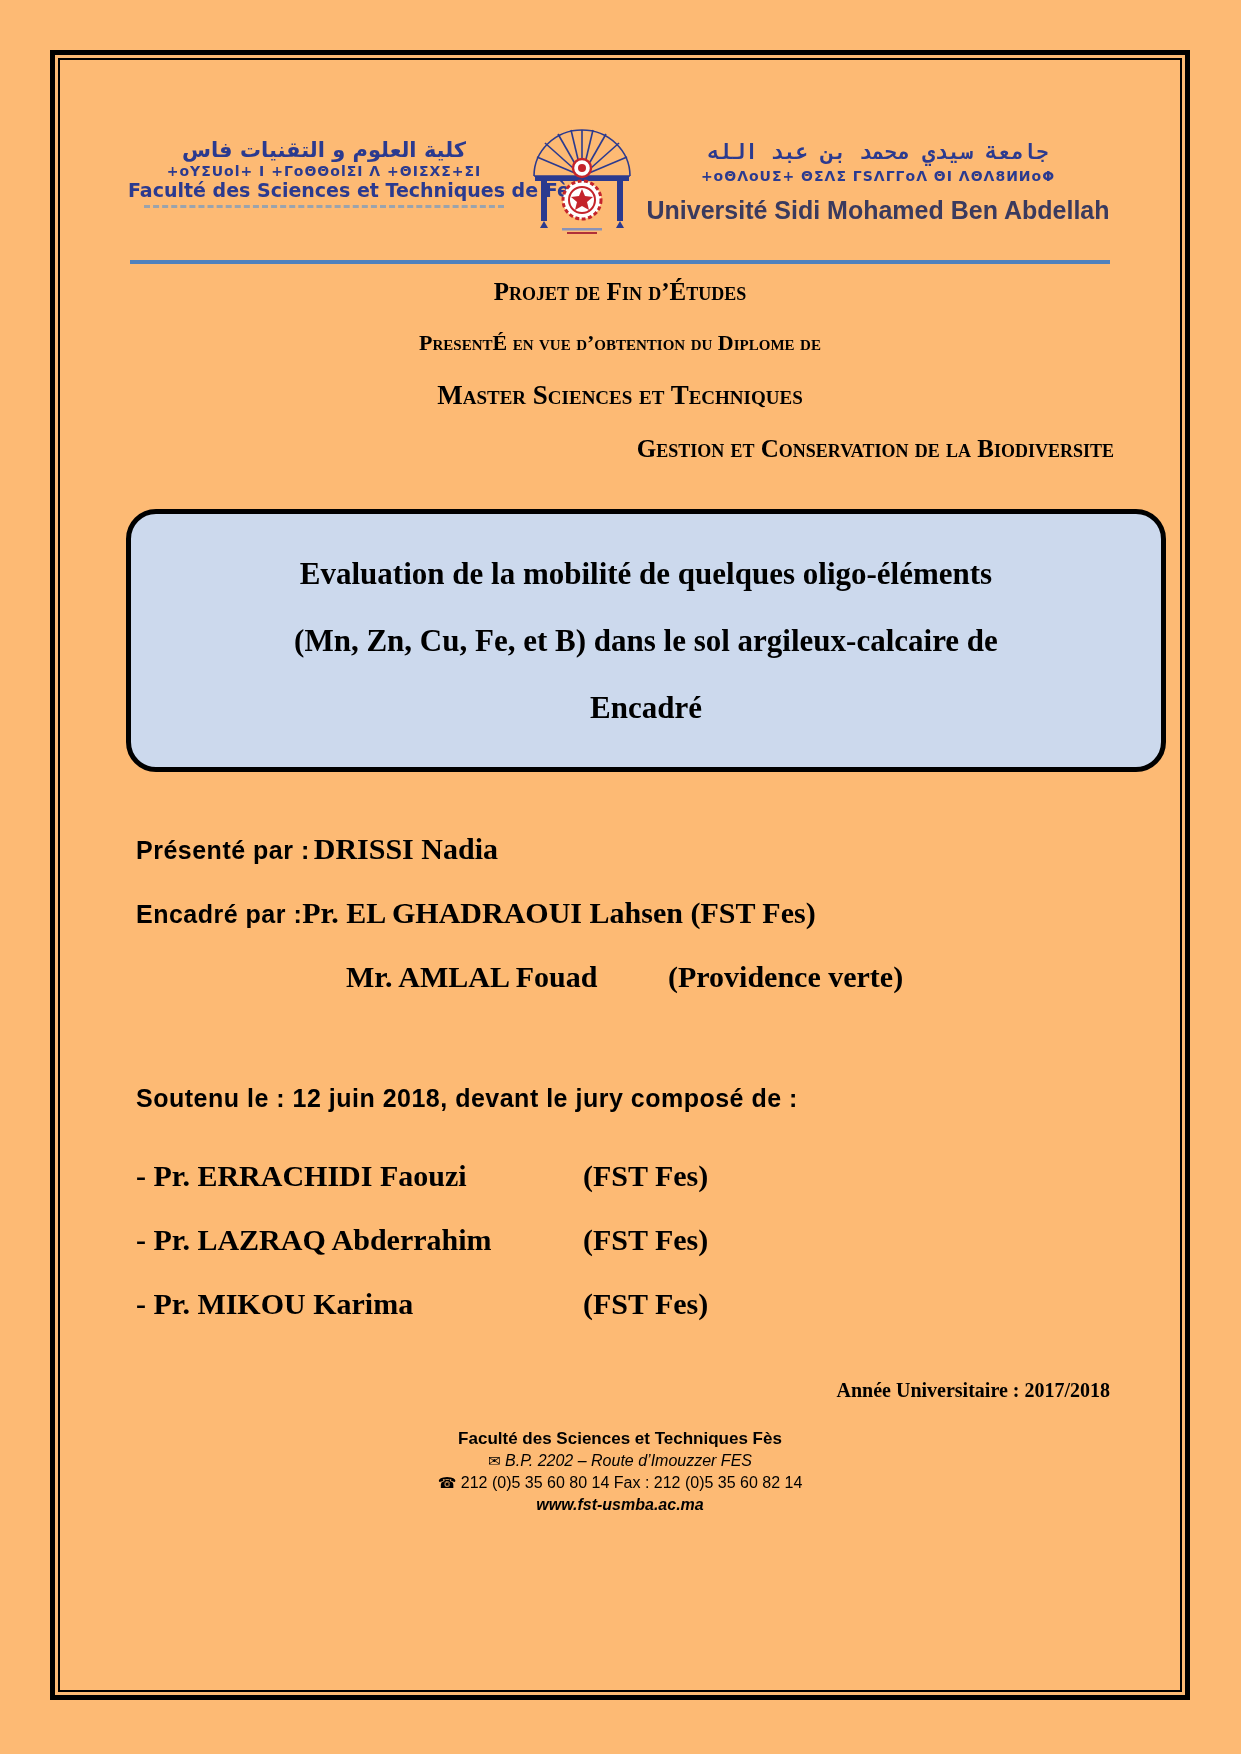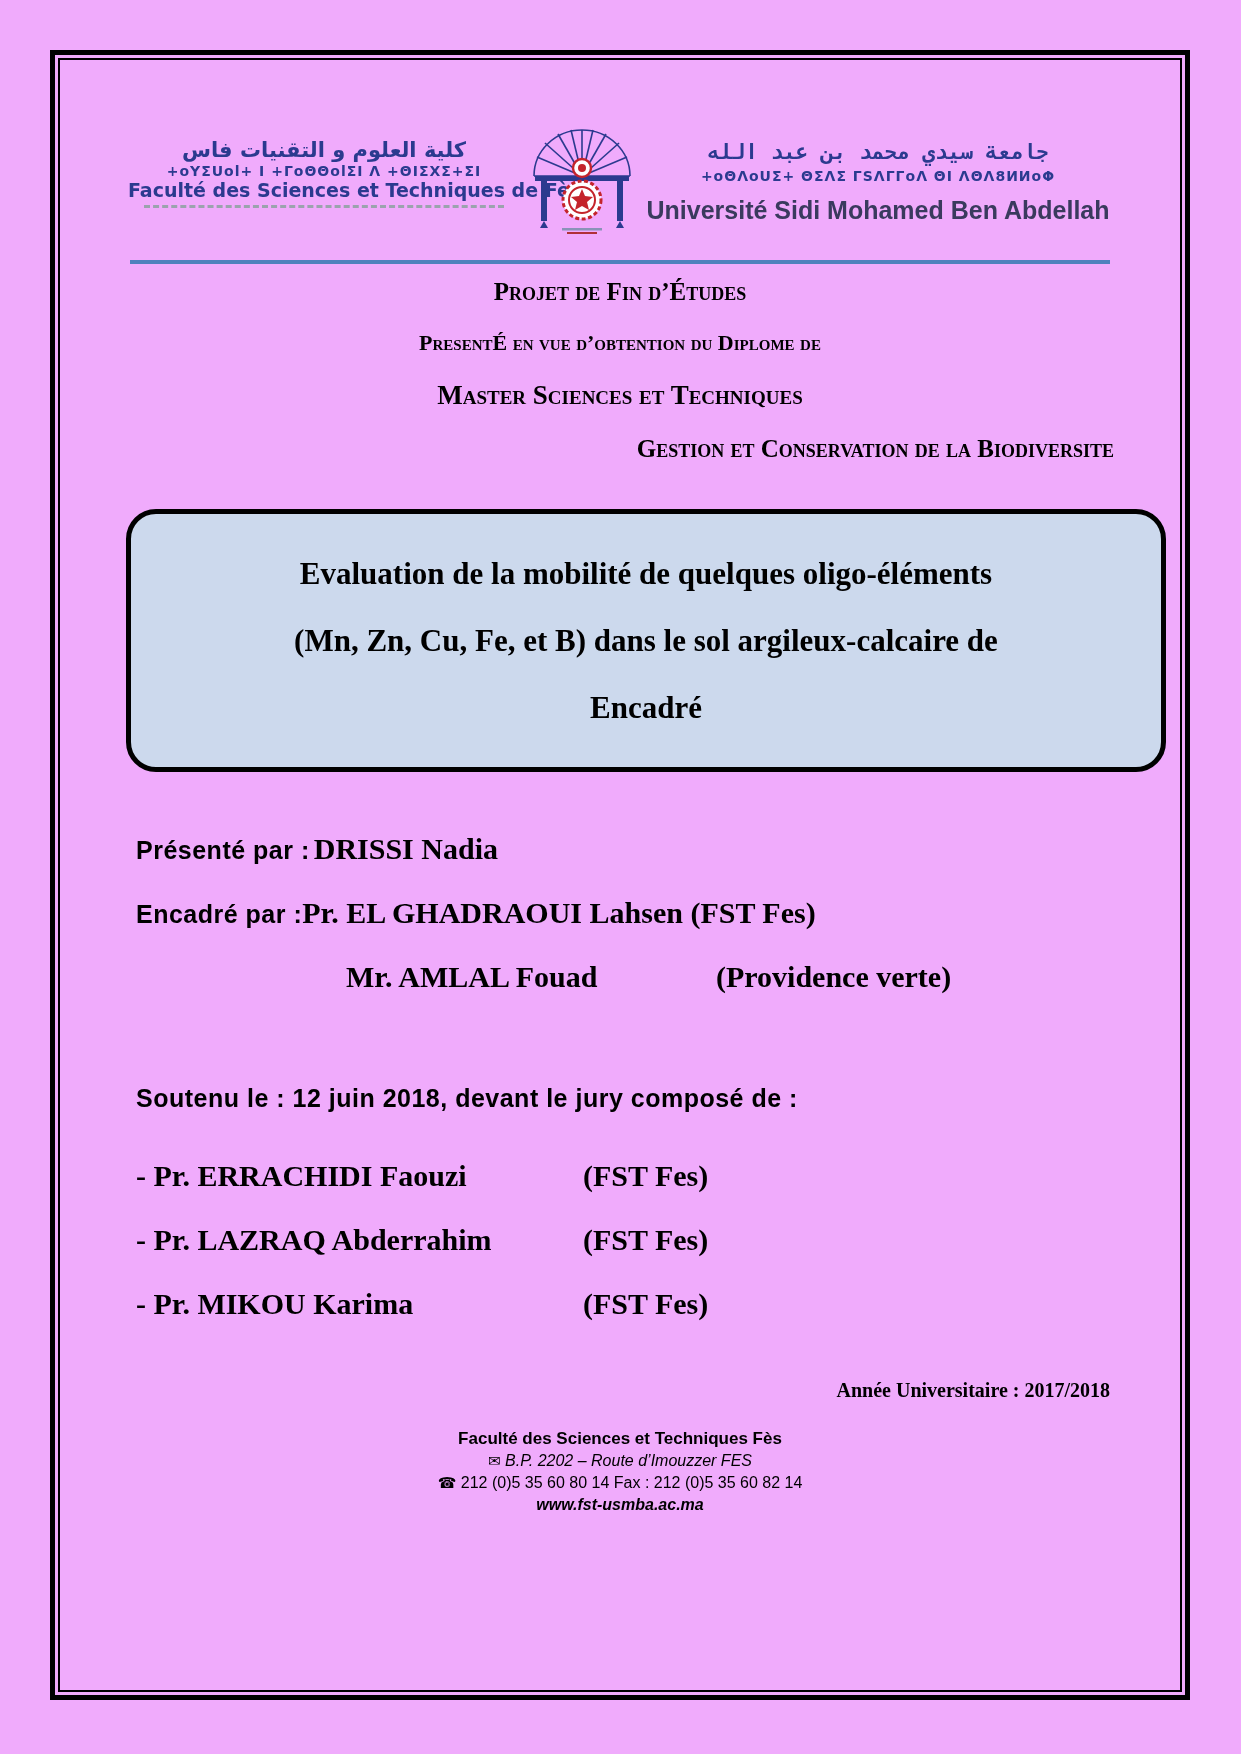--- a/index.html
+++ b/index.html
@@ -1,21 +1,21 @@
 <!DOCTYPE html>
 <html><head>
 <meta charset="utf-8">
 <style>
   * { margin: 0; padding: 0; box-sizing: border-box; }
   html, body { background: #ffffff; }
   .page {
     position: relative;
     width: 1241px;
     height: 1754px;
-    background: #f0abfc;
+    background: #fdba74;
     font-family: "Liberation Serif", serif;
     color: #000;
     overflow: hidden;
   }
   .frame {
     position: absolute;
     left: 50px; top: 50px; right: 51px; bottom: 54px;
     border: 5px solid #000;
   }
   .frame-inner {
@@ -137,21 +137,21 @@
   
   .pres { margin-top: 60px; padding-left: 10px; }
   .row { margin-bottom: 24px; min-height: 40px; }
   .comic {
     font-family: "Liberation Sans", sans-serif;
     font-weight: bold;
     font-size: 25px;
     letter-spacing: 0.5px;
   }
   .serifname { font-weight: bold; font-size: 30px; }
-  .sup-row { display: flex; margin-left: 210px; gap: 48px; }
+  .sup-row { display: flex; margin-left: 210px; }
   .sup-row .nm { width: 322px; flex: 0 0 auto; }
   .soutenu { margin-top: 84px; margin-bottom: 46px; }
   .jury-row { display: flex; margin-bottom: 30px; }
   .jury-row .nm { width: 447px; flex: 0 0 auto; }
   
   .year {
     text-align: right;
     font-weight: bold;
     font-size: 20px;
     margin-top: 58px;

